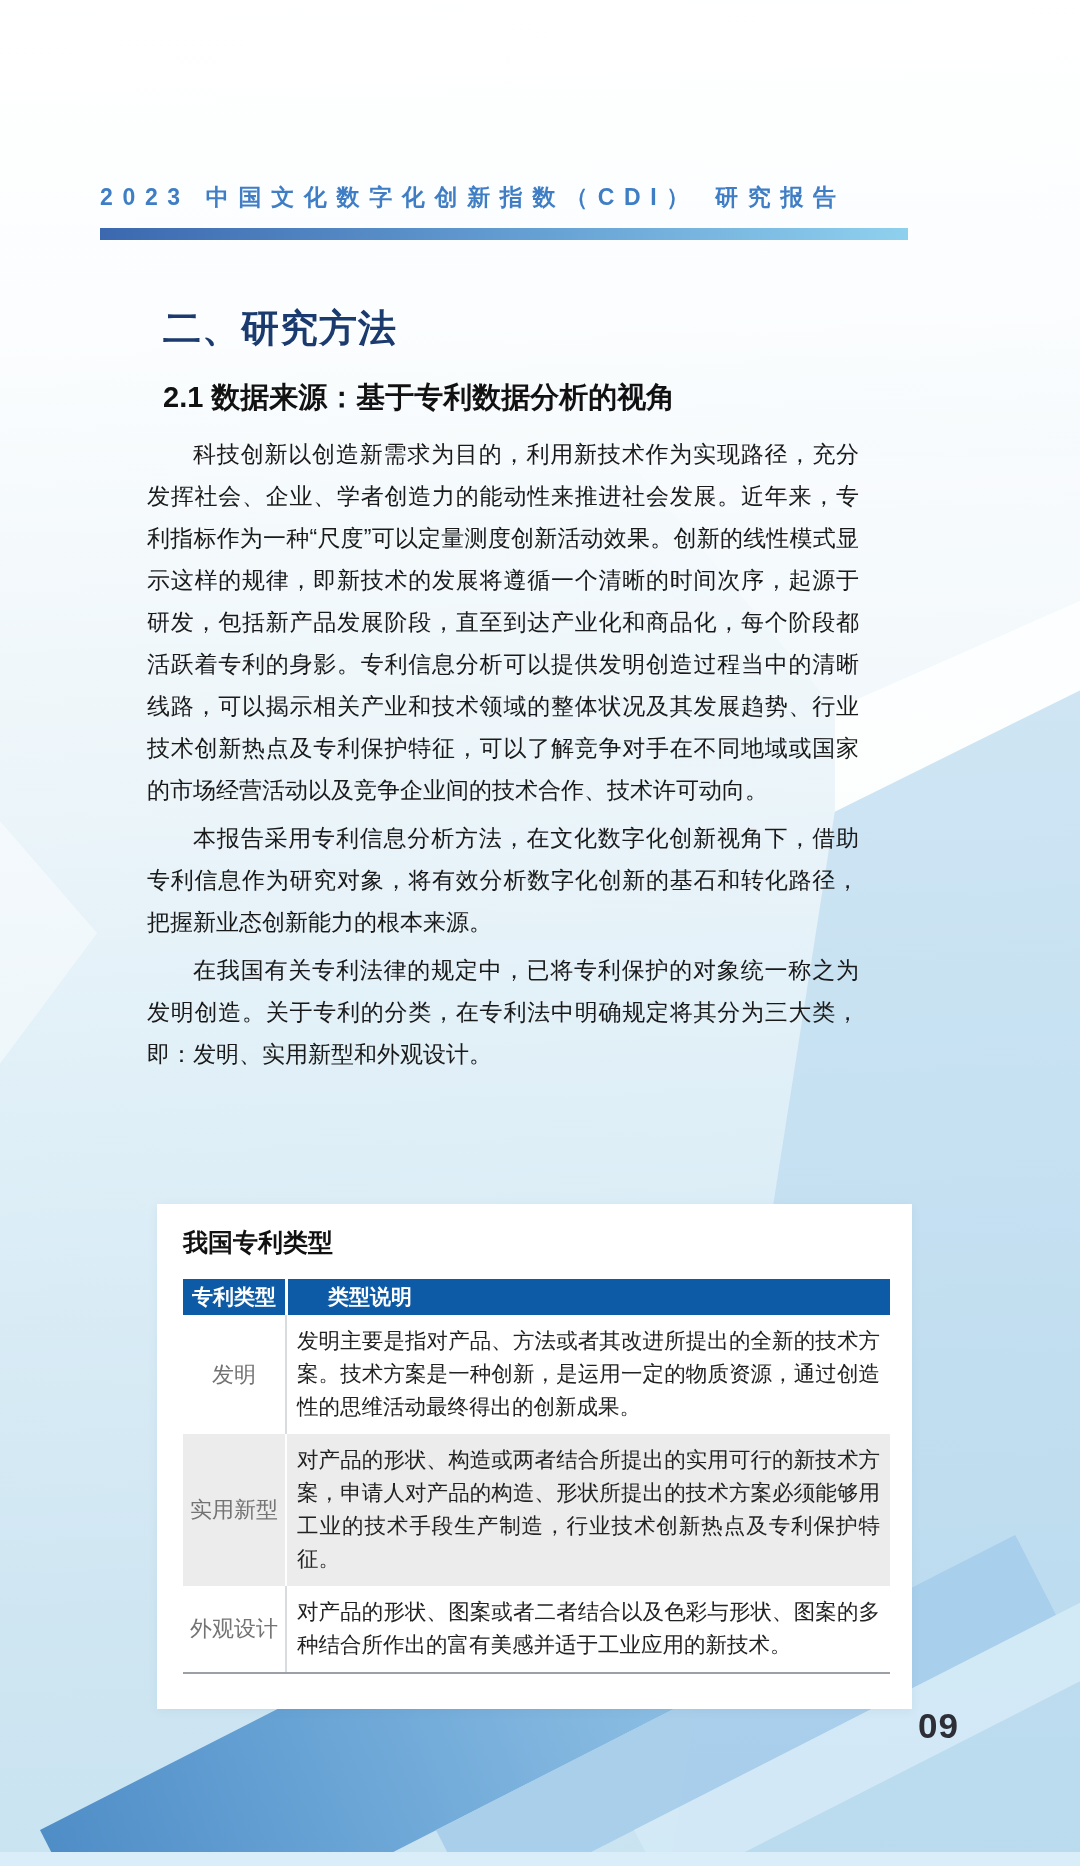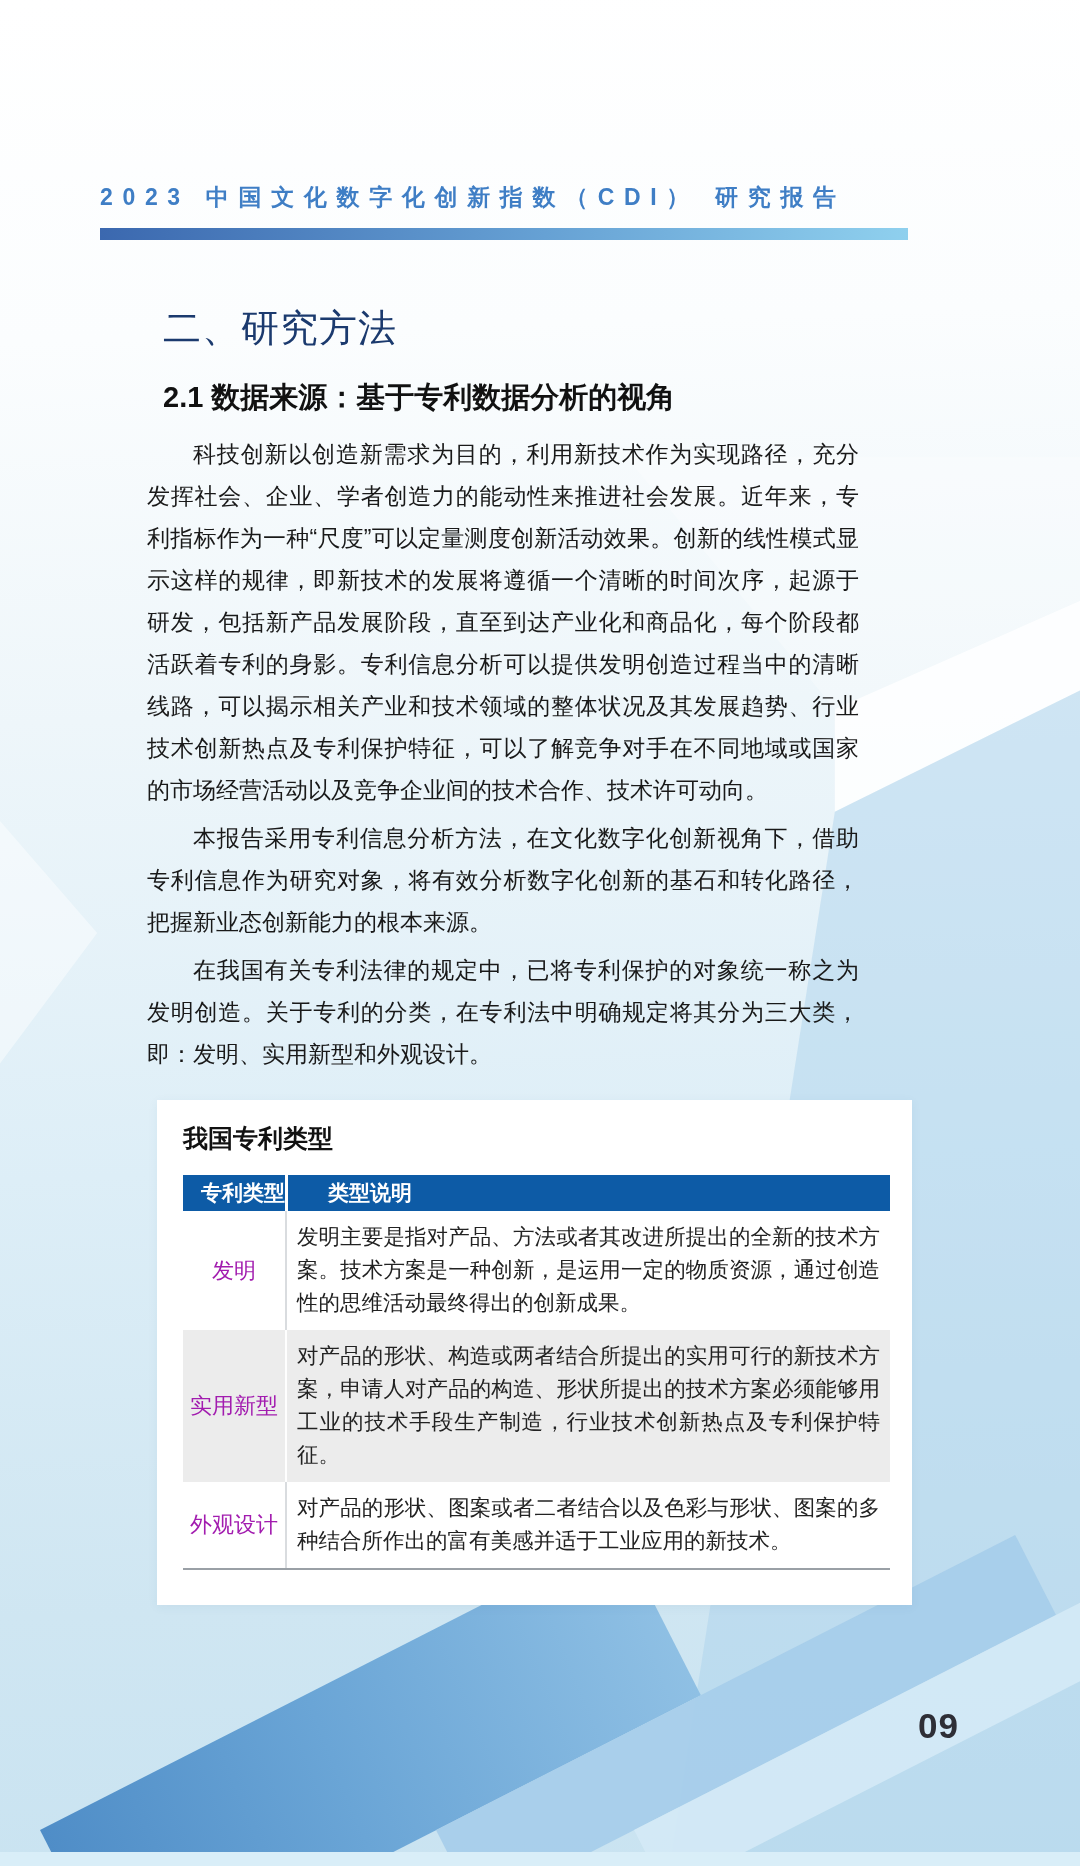--- a/index.html
+++ b/index.html
@@ -38,49 +38,49 @@
     position:absolute;left:100px;top:182px;
     font-size:23px;font-weight:bold;color:var(--header-text,#3f7ec5);
     letter-spacing:0.42em;white-space:nowrap;
   }
   .doc-header-bar{
     position:absolute;left:100px;top:228px;width:808px;height:12px;
     background:linear-gradient(90deg,var(--bar-start,#3b68af) 0%,#66a1d4 55%,var(--bar-end,#8fd0ee) 100%);
   }
   .section-title{
     position:absolute;left:163px;top:303px;margin:0;
-    font-size:38px;font-weight:normal;color:var(--section-color,#1b3a6e);
+    font-size:38px;font-weight:bold;color:var(--section-color,#1b3a6e);
     letter-spacing:1px;
   }
   .subsection-title{
     position:absolute;left:163px;top:378px;margin:0;
     font-size:29px;font-weight:bold;color:#111111;
   }
   .body-text{
     position:absolute;left:147px;top:433px;width:712px;
     font-size:23px;line-height:42px;color:#191919;
     text-align:justify;
   }
   .body-text p{margin:0 0 6px 0;text-indent:2em;}
 
   .card{
-    position:absolute;left:157px;top:1100px;width:755px;min-height:505px;
+    position:absolute;left:157px;top:1204px;width:755px;min-height:505px;
     background:#ffffff;box-sizing:border-box;
     padding:22px 22px 18px 26px;
     box-shadow:0 2px 10px rgba(40,80,120,0.06);
   }
   .card-title{margin:0 0 20px 0;font-size:25px;font-weight:bold;color:#111;}
   .thead{display:flex;}
   .th{background:var(--th-bg,#0d5ba6);color:#ffffff;font-weight:bold;font-size:21px;line-height:36px;height:36px;}
-  .th1{width:102px;text-align:right;}
+  .th1{width:102px;text-align:center;}
   .th2{flex:1;margin-left:3px;padding-left:40px;}
   .trow{display:flex;}
   .trow.alt{background:var(--row-alt,#ececec);}
   .ct{width:102px;display:flex;align-items:center;justify-content:center;
-      font-size:22px;color:#a21caf;flex:none;text-align:center;}
+      font-size:22px;color:#737373;flex:none;text-align:center;}
   .cd{flex:1;padding:10px 10px 10px 10px;font-size:21.5px;line-height:33px;
       color:#222;text-align:justify;}
   .trow.plain .cd{border-left:2px solid rgba(120,130,140,0.28);}
   .trow.alt .cd{border-left:2px solid rgba(255,255,255,0.95);}
   .tbody{border-bottom:2px solid #9aa0a6;}
 
   .page-number{
     position:absolute;left:918px;top:1706px;
     font-size:35px;font-weight:bold;color:#2e2e36;letter-spacing:1px;text-align:center;
   }

